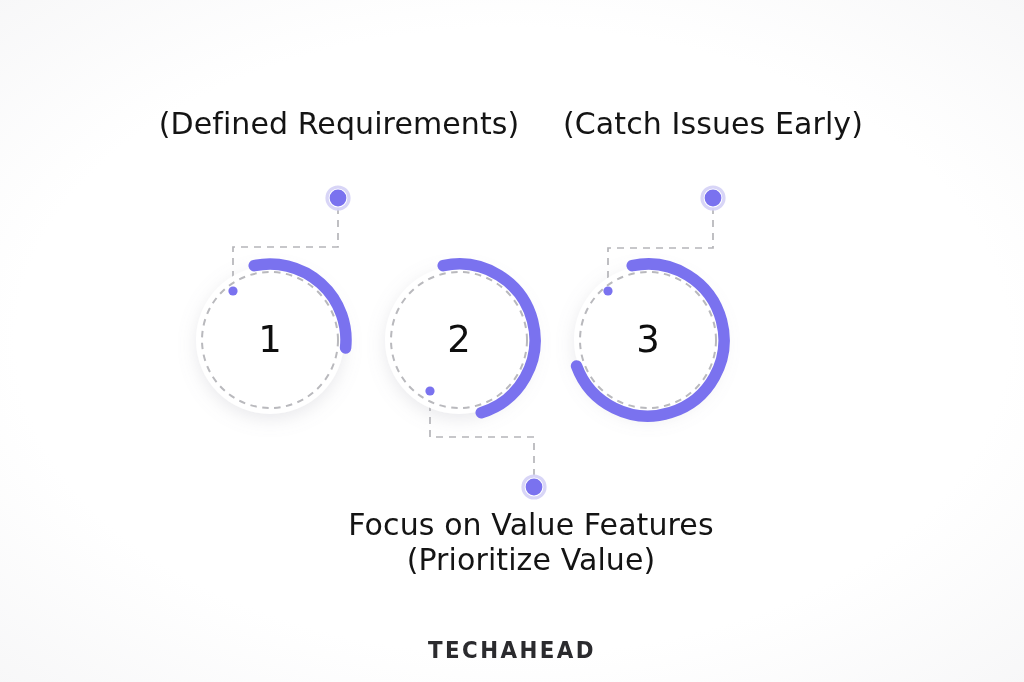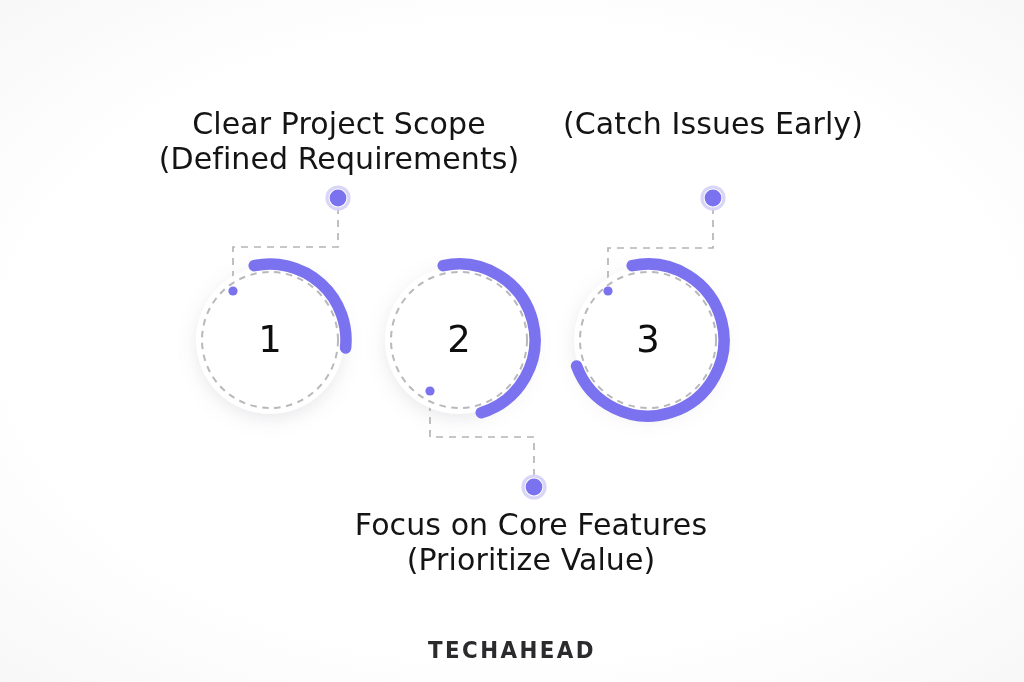--- a/index.html
+++ b/index.html
@@ -101,30 +101,29 @@
           <circle cx="608" cy="291" r="4.6" fill="#7a72ef"></circle>
           <circle cx="713" cy="198" r="11" fill="#ffffff" stroke="#d6d3f7" stroke-width="3.2" opacity="0.95"></circle>
           <circle cx="713" cy="198" r="8.4" fill="#7a72ef"></circle>
         </g>
       </g>
   </svg>
 
   <div id="vignette"></div>
 
   <div class="label" id="label-0" style="left: 0px; width: 1024px; top: 106px; transform: translateX(-173px); color: rgb(20, 20, 20);">
-    <span>Clear Project Scope</span>
     <span class="l2">(Defined Requirements)</span>
   </div>
 
   <div class="label" id="label-2" style="left: 0px; width: 1024px; top: 106px; transform: translateX(201px); color: rgb(20, 20, 20);">
     <span class="l2">(Catch Issues Early)</span>
   </div>
 
   <div class="label" id="label-1" style="left: 0px; width: 1024px; top: 507px; transform: translateX(19px); color: rgb(20, 20, 20);">
-    <span>Focus on Core Features</span>
+    <span>Focus on Value Features</span>
     <span class="l2">(Prioritize Value)</span>
   </div>
 
   <div class="ring-num" id="num-0" style="left: 230px; top: 321px; color: rgb(14, 14, 14);">1</div>
   <div class="ring-num" id="num-1" style="left: 419px; top: 321px; color: rgb(14, 14, 14);">2</div>
   <div class="ring-num" id="num-2" style="left: 608px; top: 321px; color: rgb(14, 14, 14);">3</div>
 
   <div class="brand" id="brand" style="top: 637px; color: rgb(43, 43, 46);">TECHAHEAD</div>
 
 </div>

